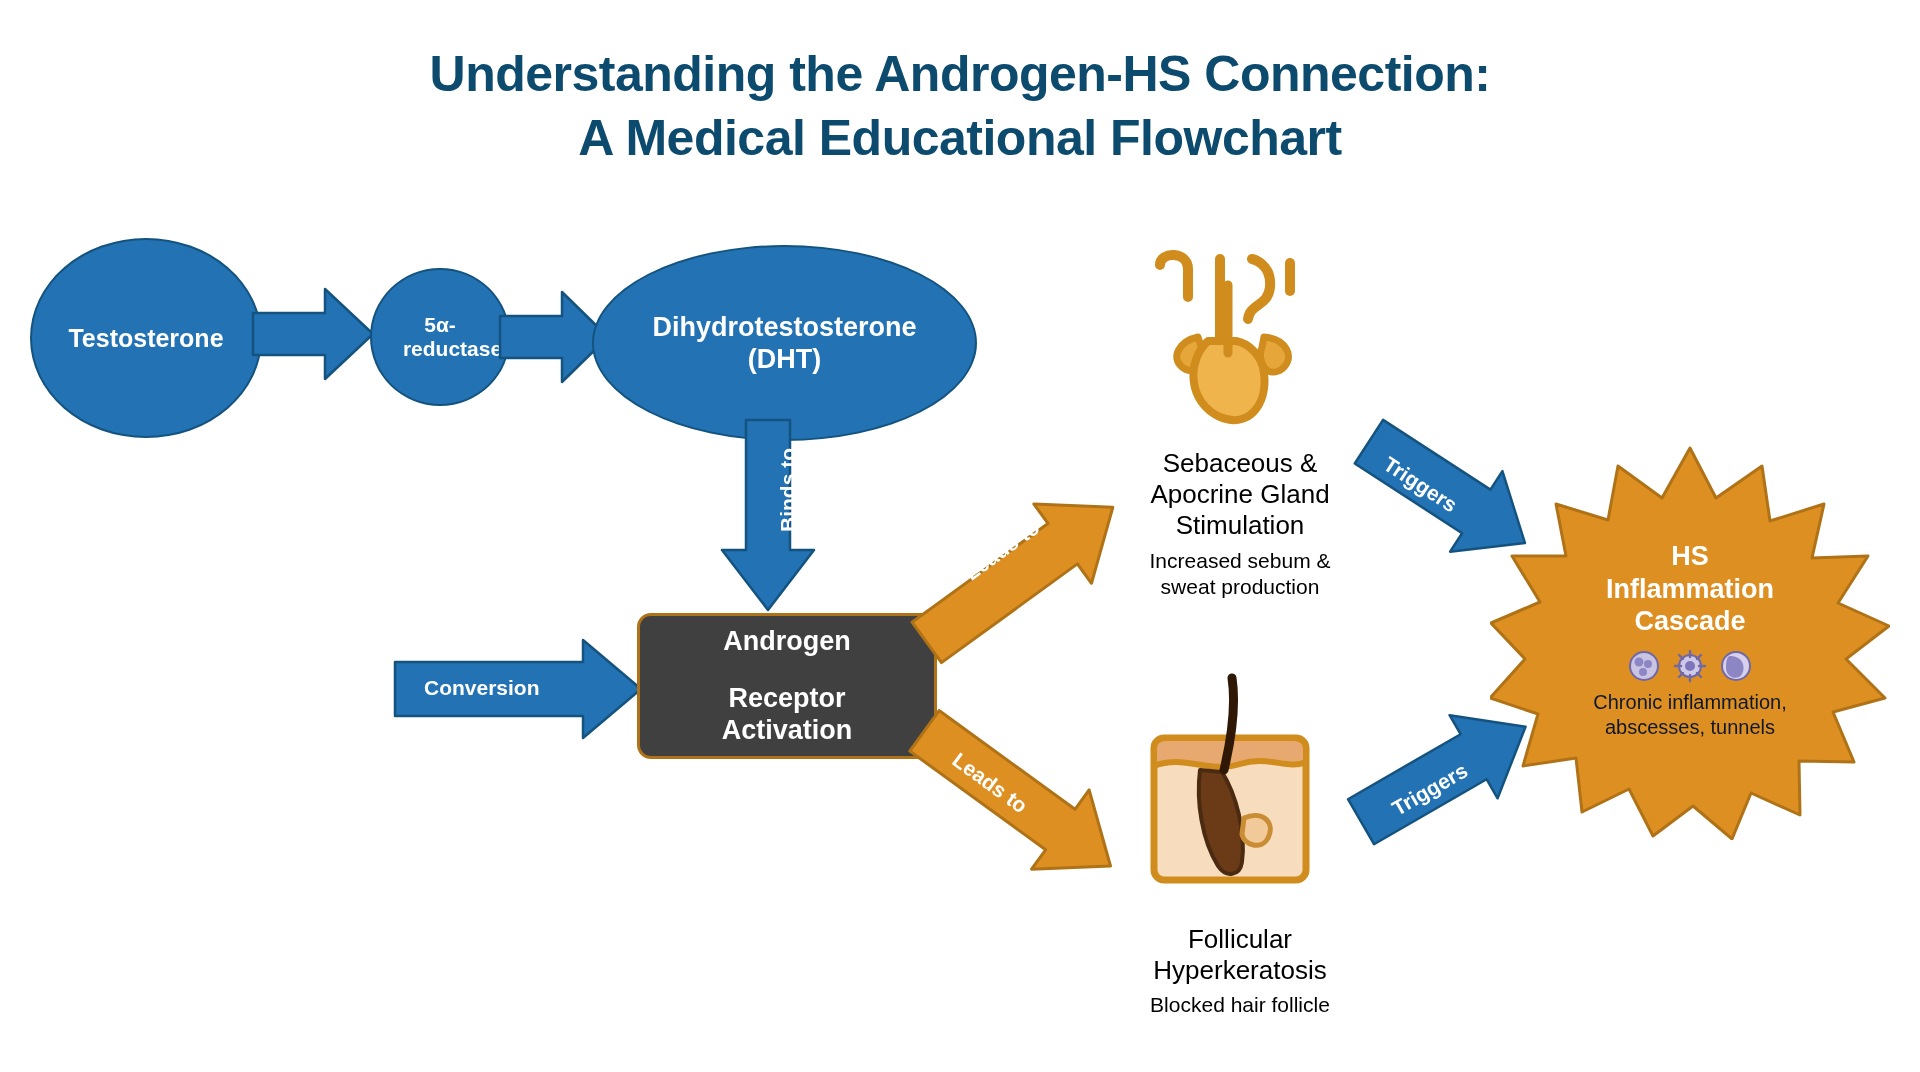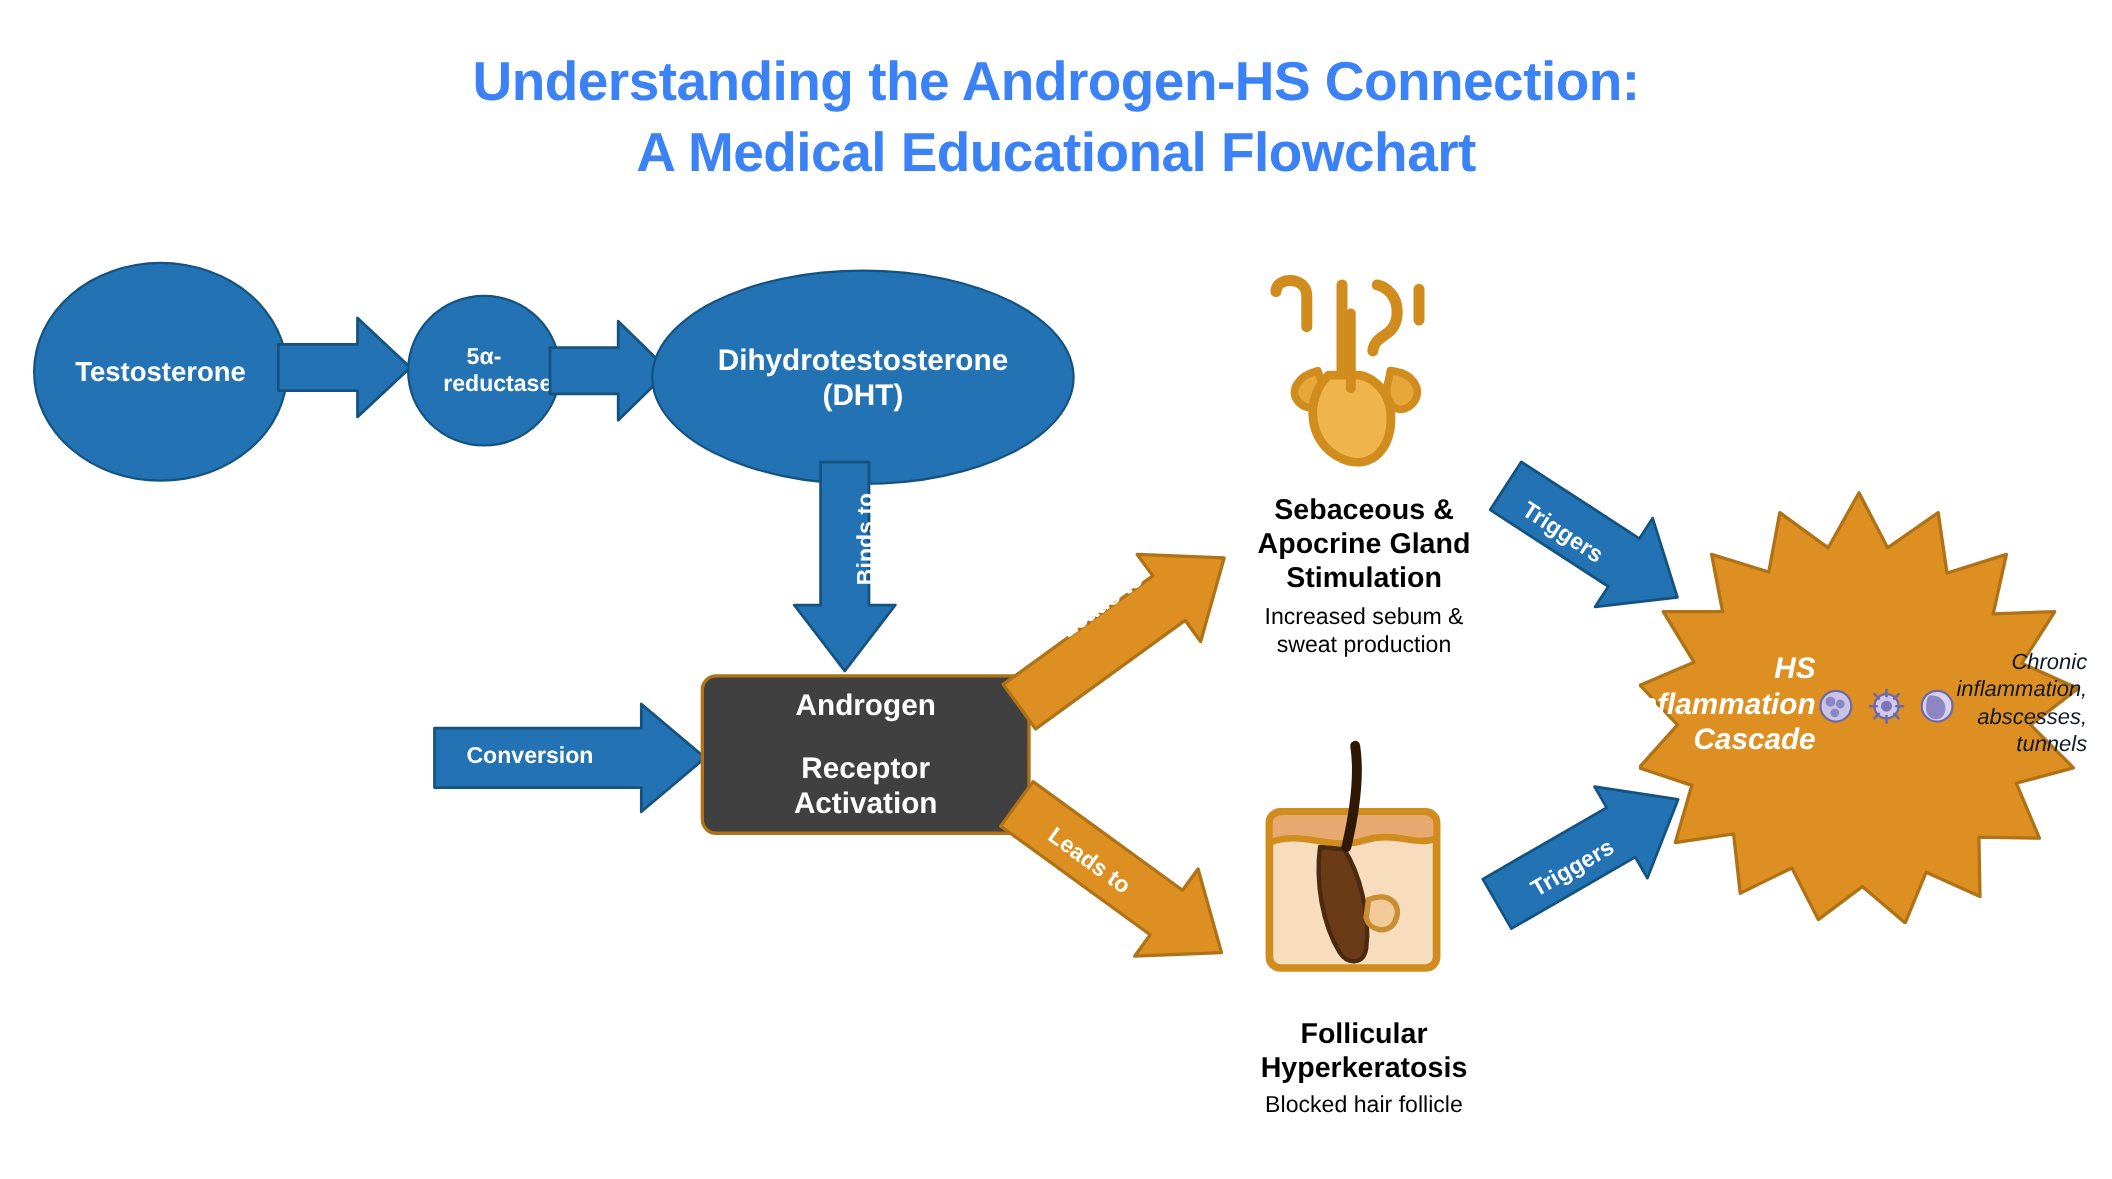--- a/index.html
+++ b/index.html
@@ -21,21 +21,21 @@
     height: 1072px;
   }
 
   
   .title-block {
     position: absolute;
     top: 42px;
     left: 0;
     width: 1920px;
     text-align: center;
-    color: #3b82f6;
+    color: #0c4a6e;
     font-weight: bold;
     font-size: 50px;
     line-height: 1.28;
     letter-spacing: -0.5px;
   }
   .title-line { display: block; }
 
   
   .node {
     position: absolute;
@@ -112,21 +112,21 @@
     pointer-events: none;
   }
 
   
   .node-caption {
     position: absolute;
     text-align: center;
     color: #000000;
   }
   .caption-title {
-    font-weight: bold;
+    font-weight: normal;
     font-size: 26px;
     line-height: 1.2;
   }
   .caption-sub {
     font-size: 21px;
     line-height: 1.25;
     margin-top: 6px;
     font-weight: normal;
   }
 
@@ -138,26 +138,25 @@
     width: 400px;
     height: 400px;
   }
   .star-text {
     position: absolute;
     left: 0;
     top: 0;
     width: 400px;
     height: 400px;
     display: flex;
-    flex-direction: row;
+    flex-direction: column;
     align-items: center;
     justify-content: center;
-    text-align: right;
+    text-align: center;
     pointer-events: none;
-    font-style: italic;
   }
   .star-title {
     color: #ffffff;
     font-weight: bold;
     font-size: 27px;
     line-height: 1.22;
   }
   .cells-row {
     display: flex;
     gap: 10px;

